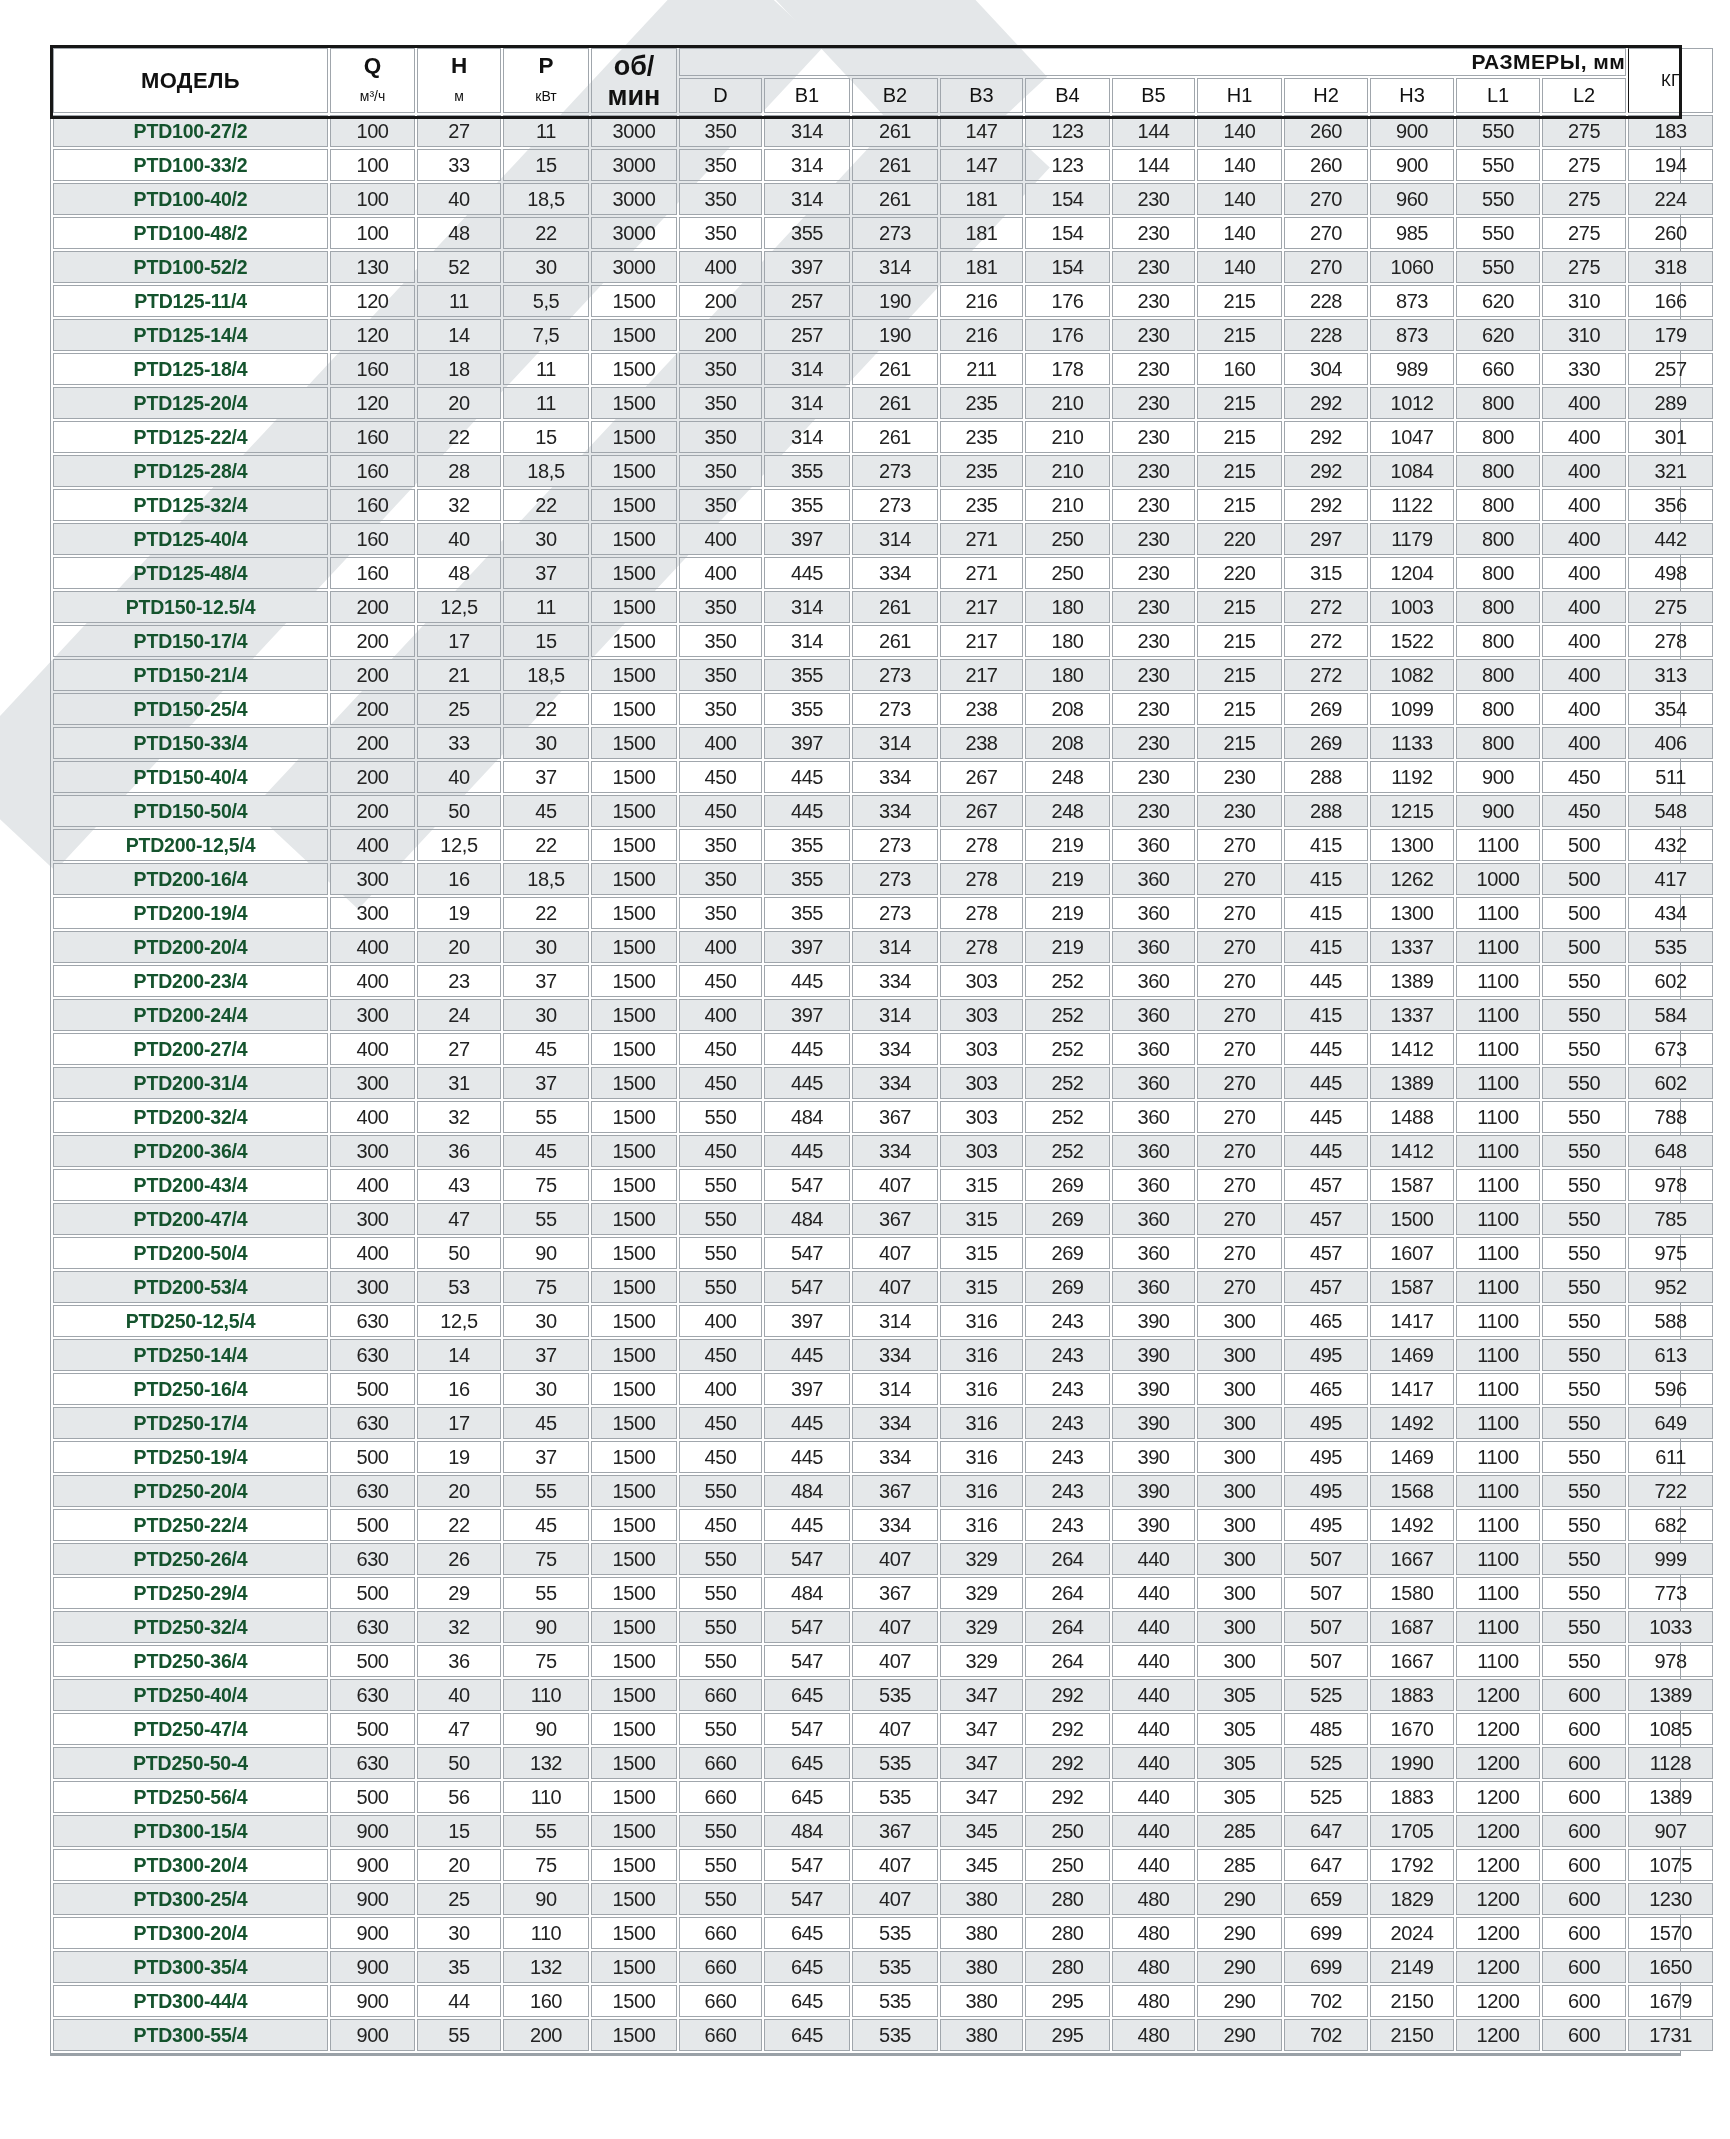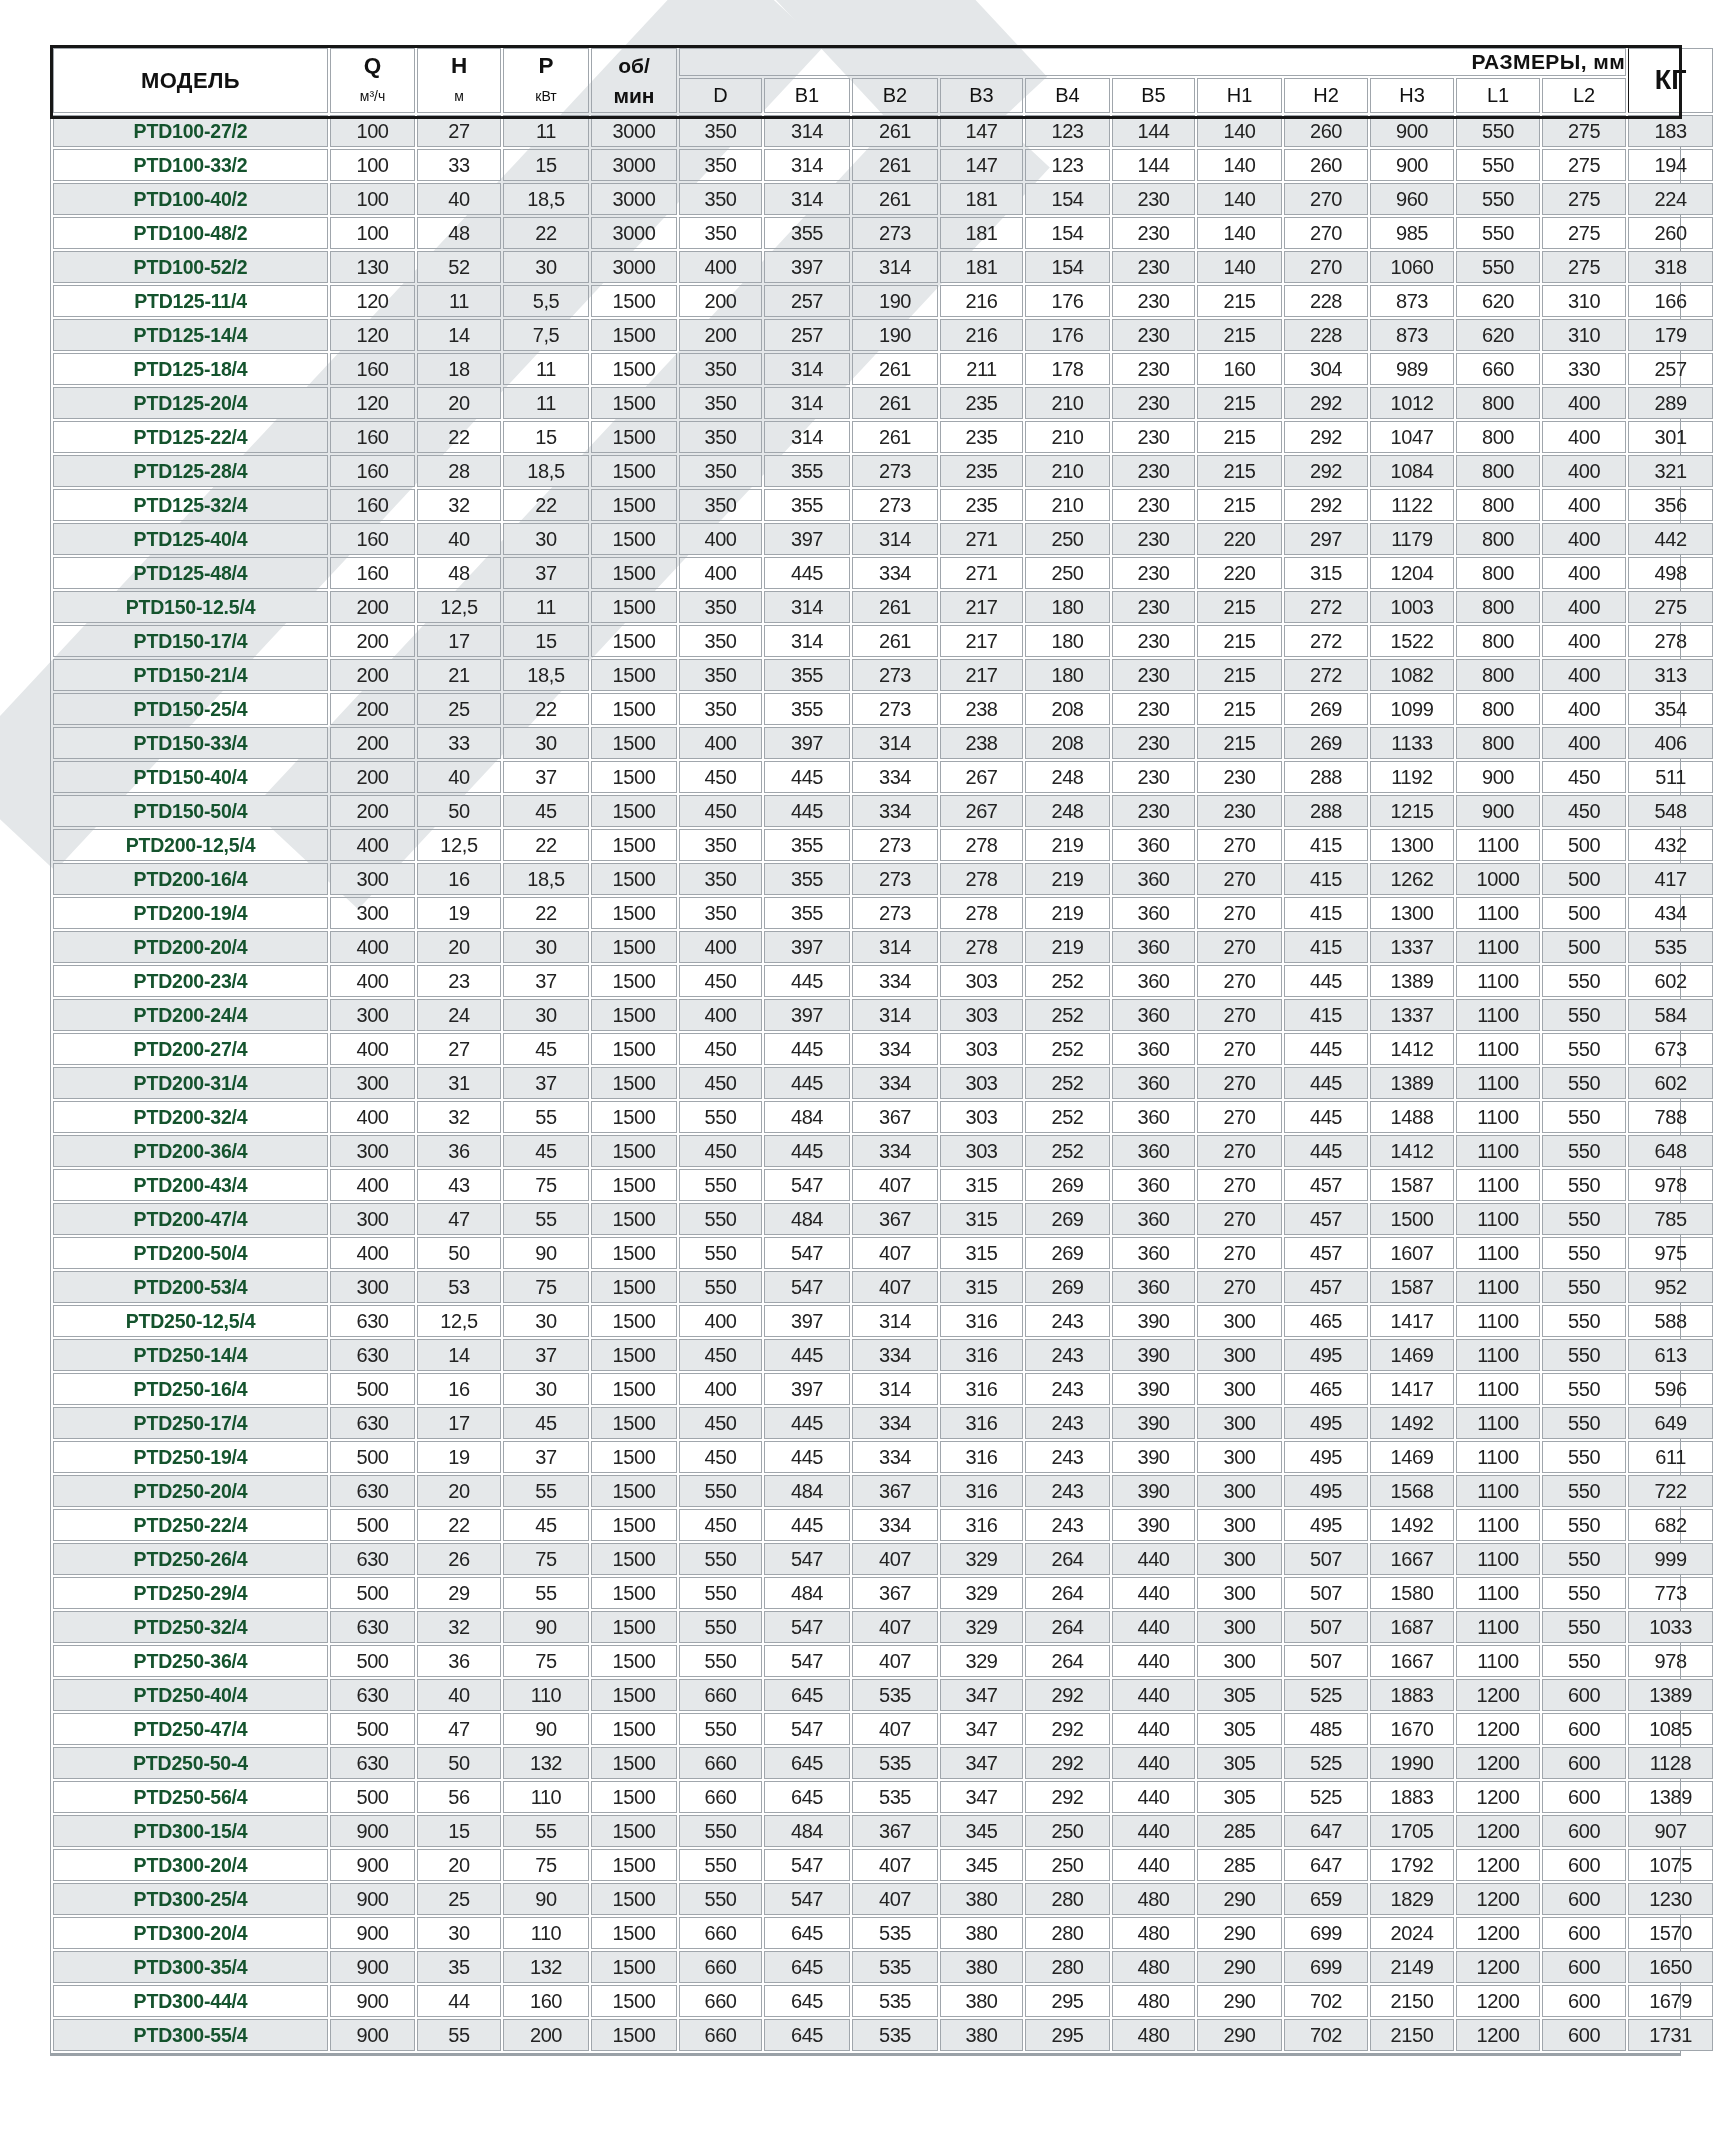--- a/index.html
+++ b/index.html
@@ -37,24 +37,24 @@
     vertical-align:middle;
     color:#222222;
     overflow:hidden;
     white-space:nowrap;
   }
   thead th { background:transparent; color:#111; }
   th.model-h   { font-size:22px; font-weight:bold; letter-spacing:0.4px; }
   th.qhp       { padding:1.5px 0; }
   th.qhp .h-main { font-size:22.5px; font-weight:bold; line-height:30px; }
   th.qhp .h-unit { font-size:14px; font-weight:normal; line-height:30px; }
-  th.rpm .h-main, th.rpm .h-unit { font-weight:bold; font-size:21px; }
+  th.rpm .h-main, th.rpm .h-unit { font-weight:bold; font-size:27px; }
   th.dims-title { font-size:21px; font-weight:bold; height:27px; letter-spacing:0.4px;text-align:right; }
   tr.sub-row th { font-size:20px; font-weight:normal; height:34px; }
-  th.kg { font-size:27px; font-weight:bold; border-left:1.5px solid #161616; }
+  th.kg { font-size:17px; font-weight:normal; border-left:1.5px solid #161616; }
   tbody td { font-size:20px; font-weight:normal; height:32px; letter-spacing:-0.4px; }
   tbody td.model { font-weight:bold; font-size:19.5px; color:#14532d; letter-spacing:-0.2px; }
   tbody tr { background:transparent; }
   tbody tr.alt td { background:#e5e8ea; }
   tbody tr:not(.alt) td { background:transparent; }
   
   .header-frame {
     position:absolute; left:-1.5px; top:-1.5px; right:-1.5px; height:74px;
     border:3px solid #161616;
     pointer-events:none; z-index:2;

